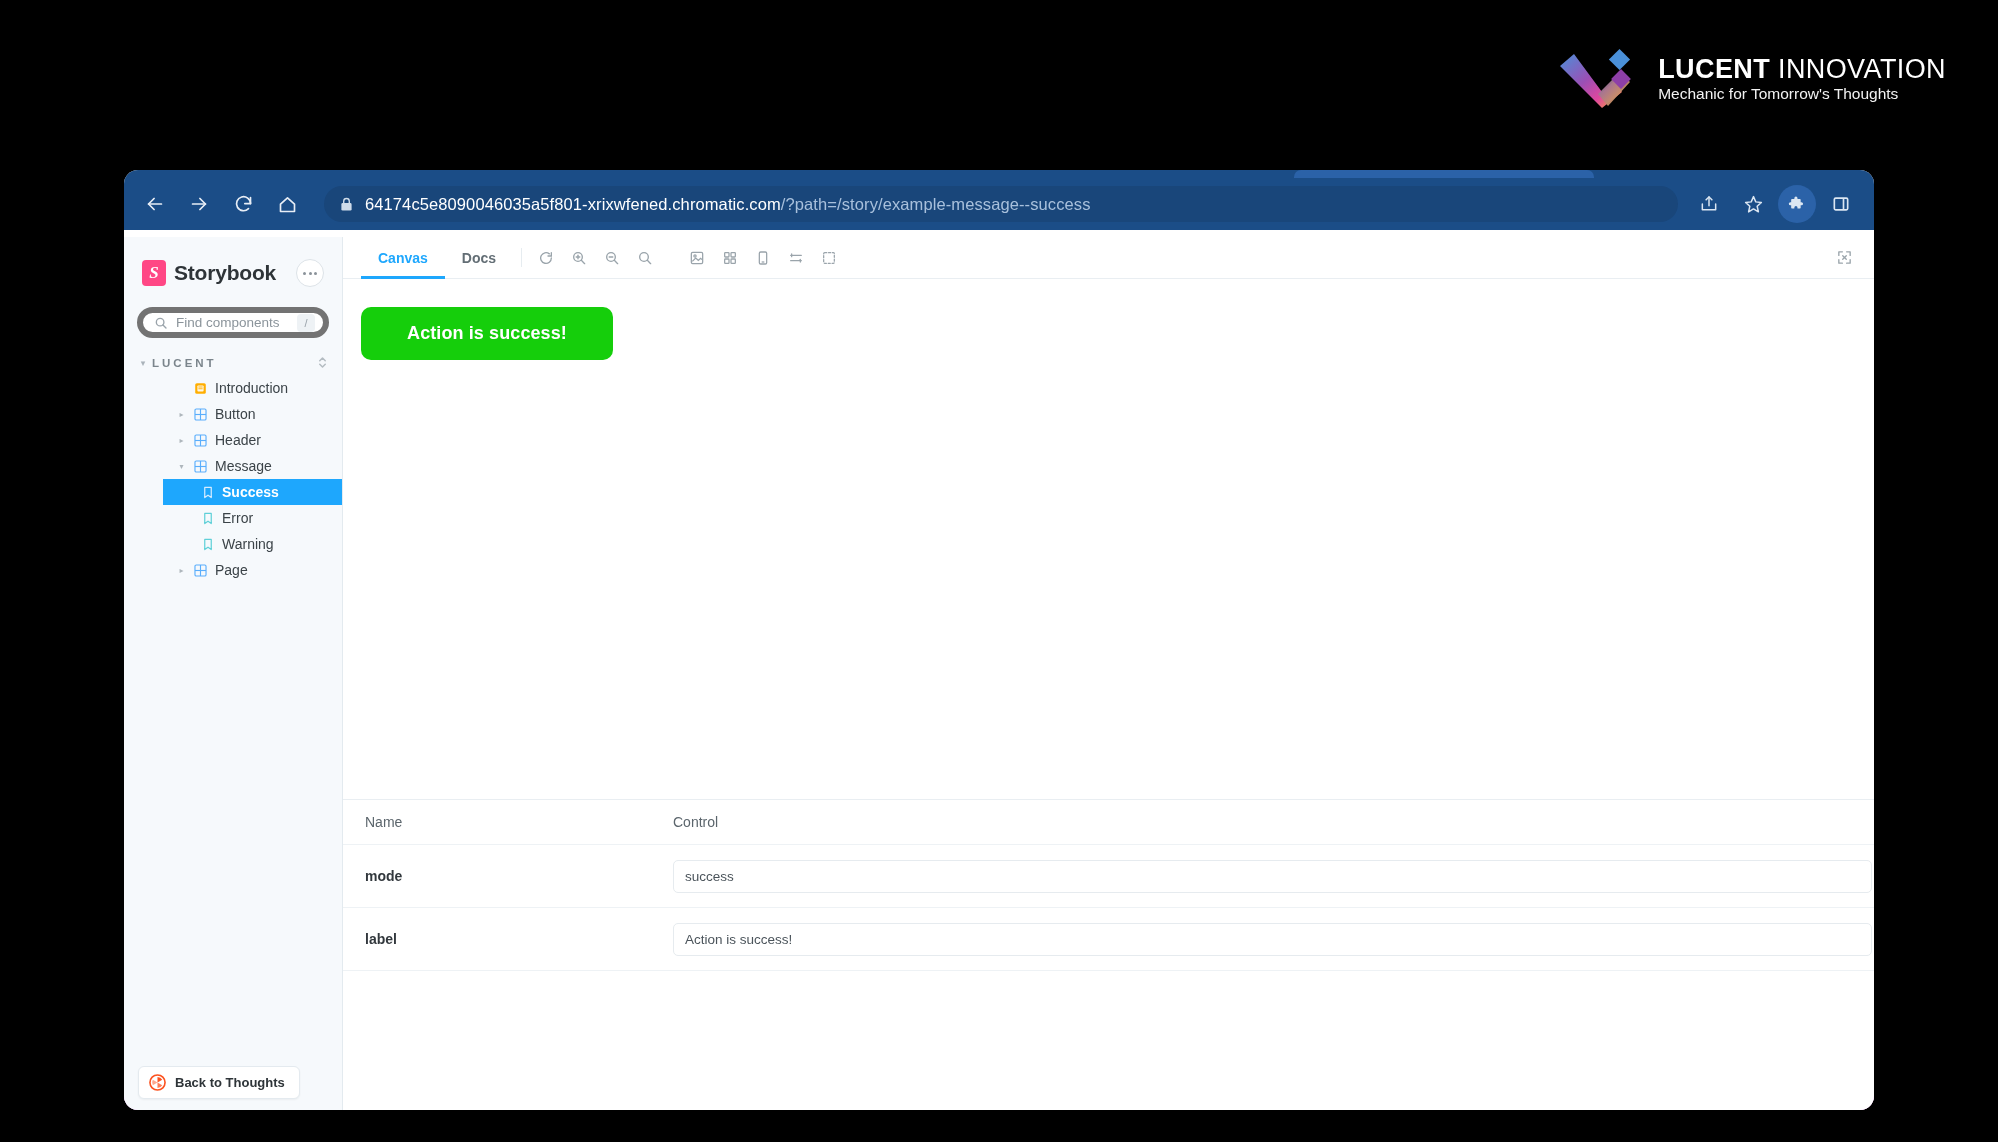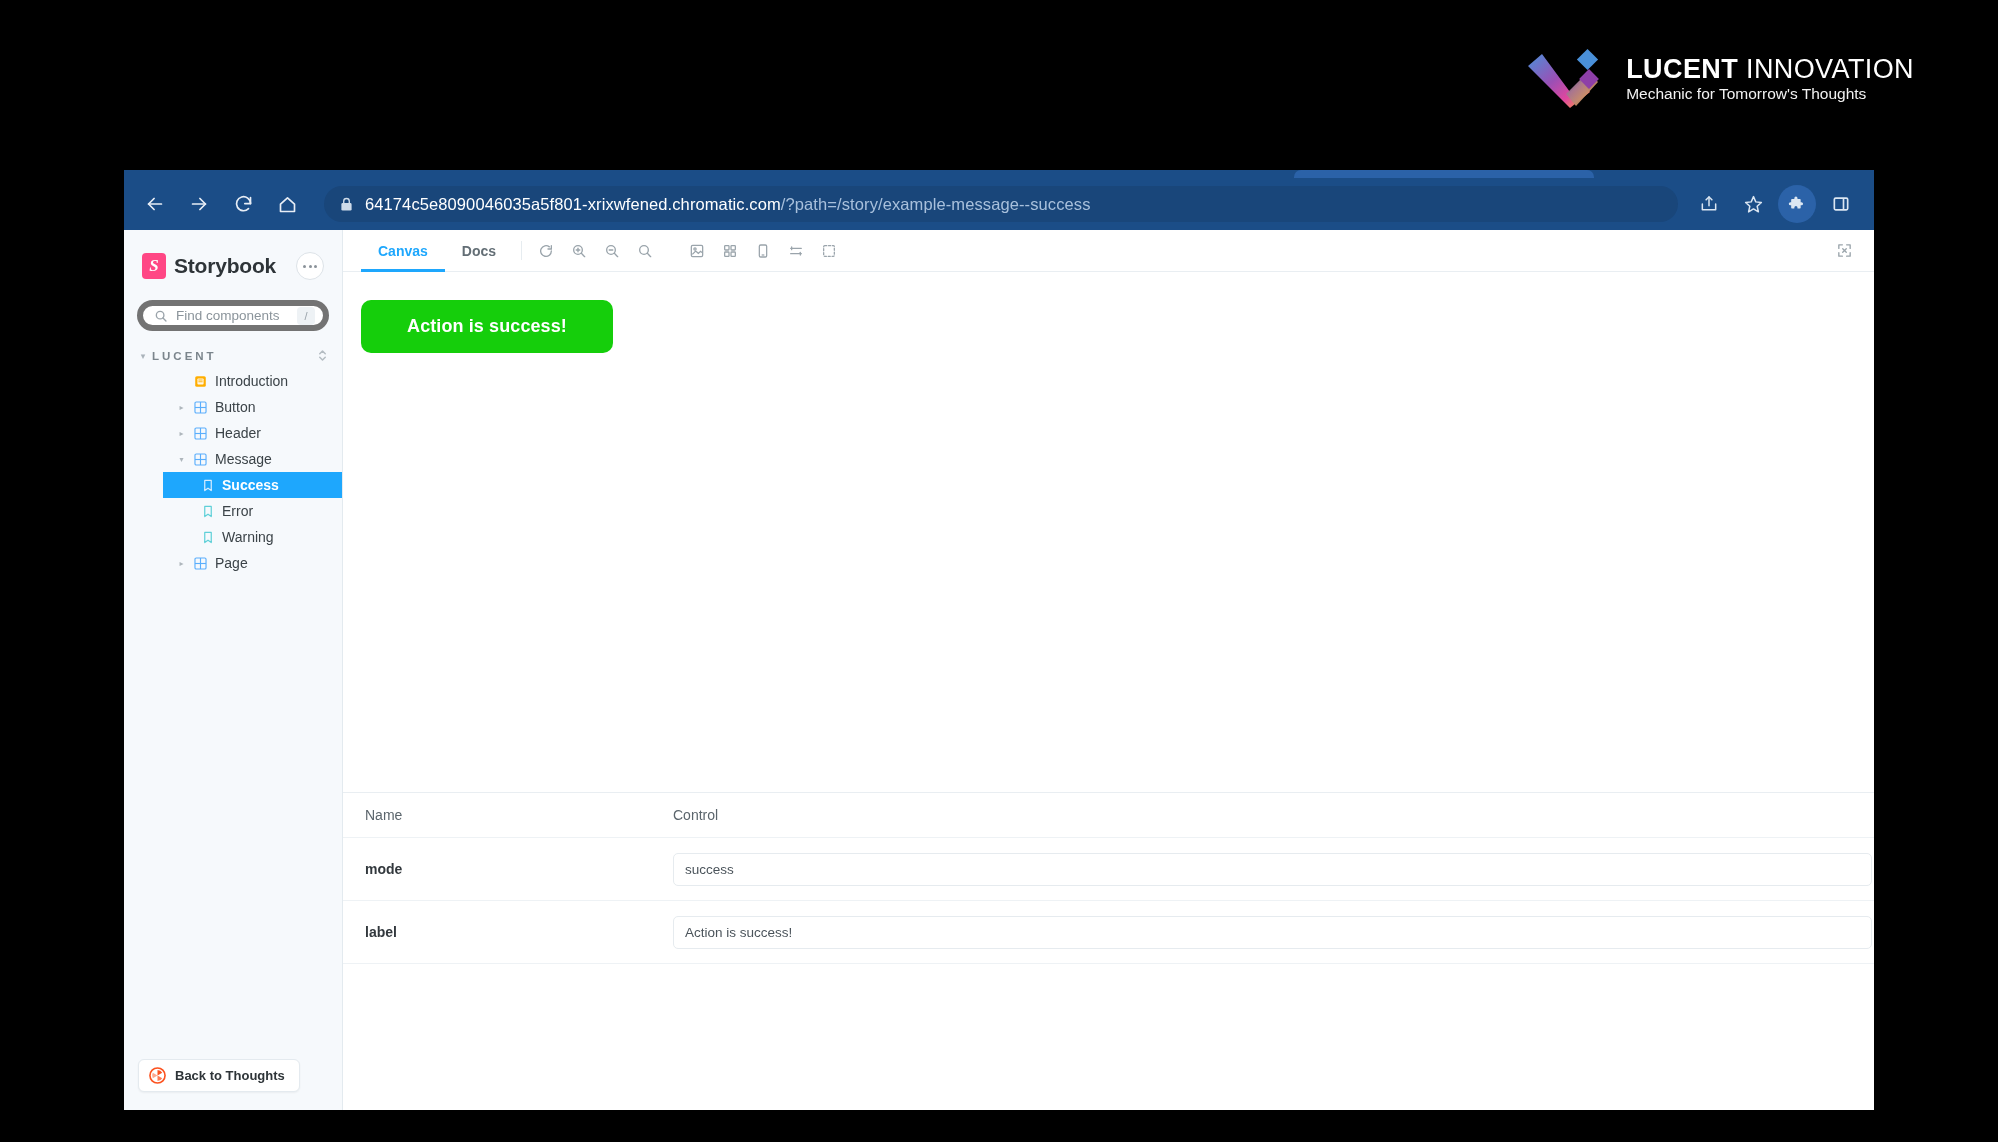--- a/index.html
+++ b/index.html
@@ -5,37 +5,38 @@
   * { box-sizing: border-box; margin: 0; padding: 0; }
   html, body {
     width: 1998px; height: 1142px;
     background: #000000;
     font-family: "Liberation Sans", sans-serif;
     overflow: hidden;
   }
 
   
   .brand {
-    position: absolute; top: 48px; right: 84px;
+    position: absolute; top: 48px; right: 52px;
     display: flex; align-items: center; gap: 18px;
   }
   .brand-mark { width: 82px; height: 62px; flex: none; }
   .brand-text { display: flex; flex-direction: column; gap: 3px; }
   .brand-title { font-size: 27px; color: #ffffff; letter-spacing: .4px; line-height: 1; }
   .brand-title b { font-weight: 700; }
   .brand-title span.light { font-weight: 400; }
   .brand-sub { font-size: 15.5px; color: #f2f2f2; font-weight: 400; line-height: 1; }
 
   
   .browser {
     position: absolute;
     left: 124px; top: 170px;
     width: 1750px; height: 940px;
     background: #ffffff;
     overflow: hidden;
+    border-radius: 14px;
   }
   .tabstrip { height: 8px; background: #1b4d87; position: relative; }
   .tabstrip .tab-active {
     position: absolute; left: 1170px; top: 0; width: 300px; height: 8px;
     background: #2b62a8; border-radius: 7px 7px 0 0;
   }
   .chrome-bar {
     height: 52px; background: #1b4d87;
     display: flex; align-items: center; padding: 0 10px; gap: 2px;
   }
@@ -60,20 +61,21 @@
   .chrome-icons .ci {
     width: 38px; height: 38px; display: flex; align-items: center; justify-content: center;
     color: #dbe6f2; border-radius: 50%;
   }
   .chrome-icons .ci.pill { background: #2b62a8; }
 
   
   .sb {
     display: flex; height: calc(940px - 60px);
     background: #f0abfc;
+    margin-top: 7px;
   }
   .sb-sidebar {
     width: 219px; flex: none; background: #f6f9fc;
     border-right: 1px solid #e3eaef;
     display: flex; flex-direction: column; position: relative;
   }
   .sb-head {
     display: flex; align-items: center; justify-content: space-between;
     padding: 22px 18px 6px 18px;
   }

